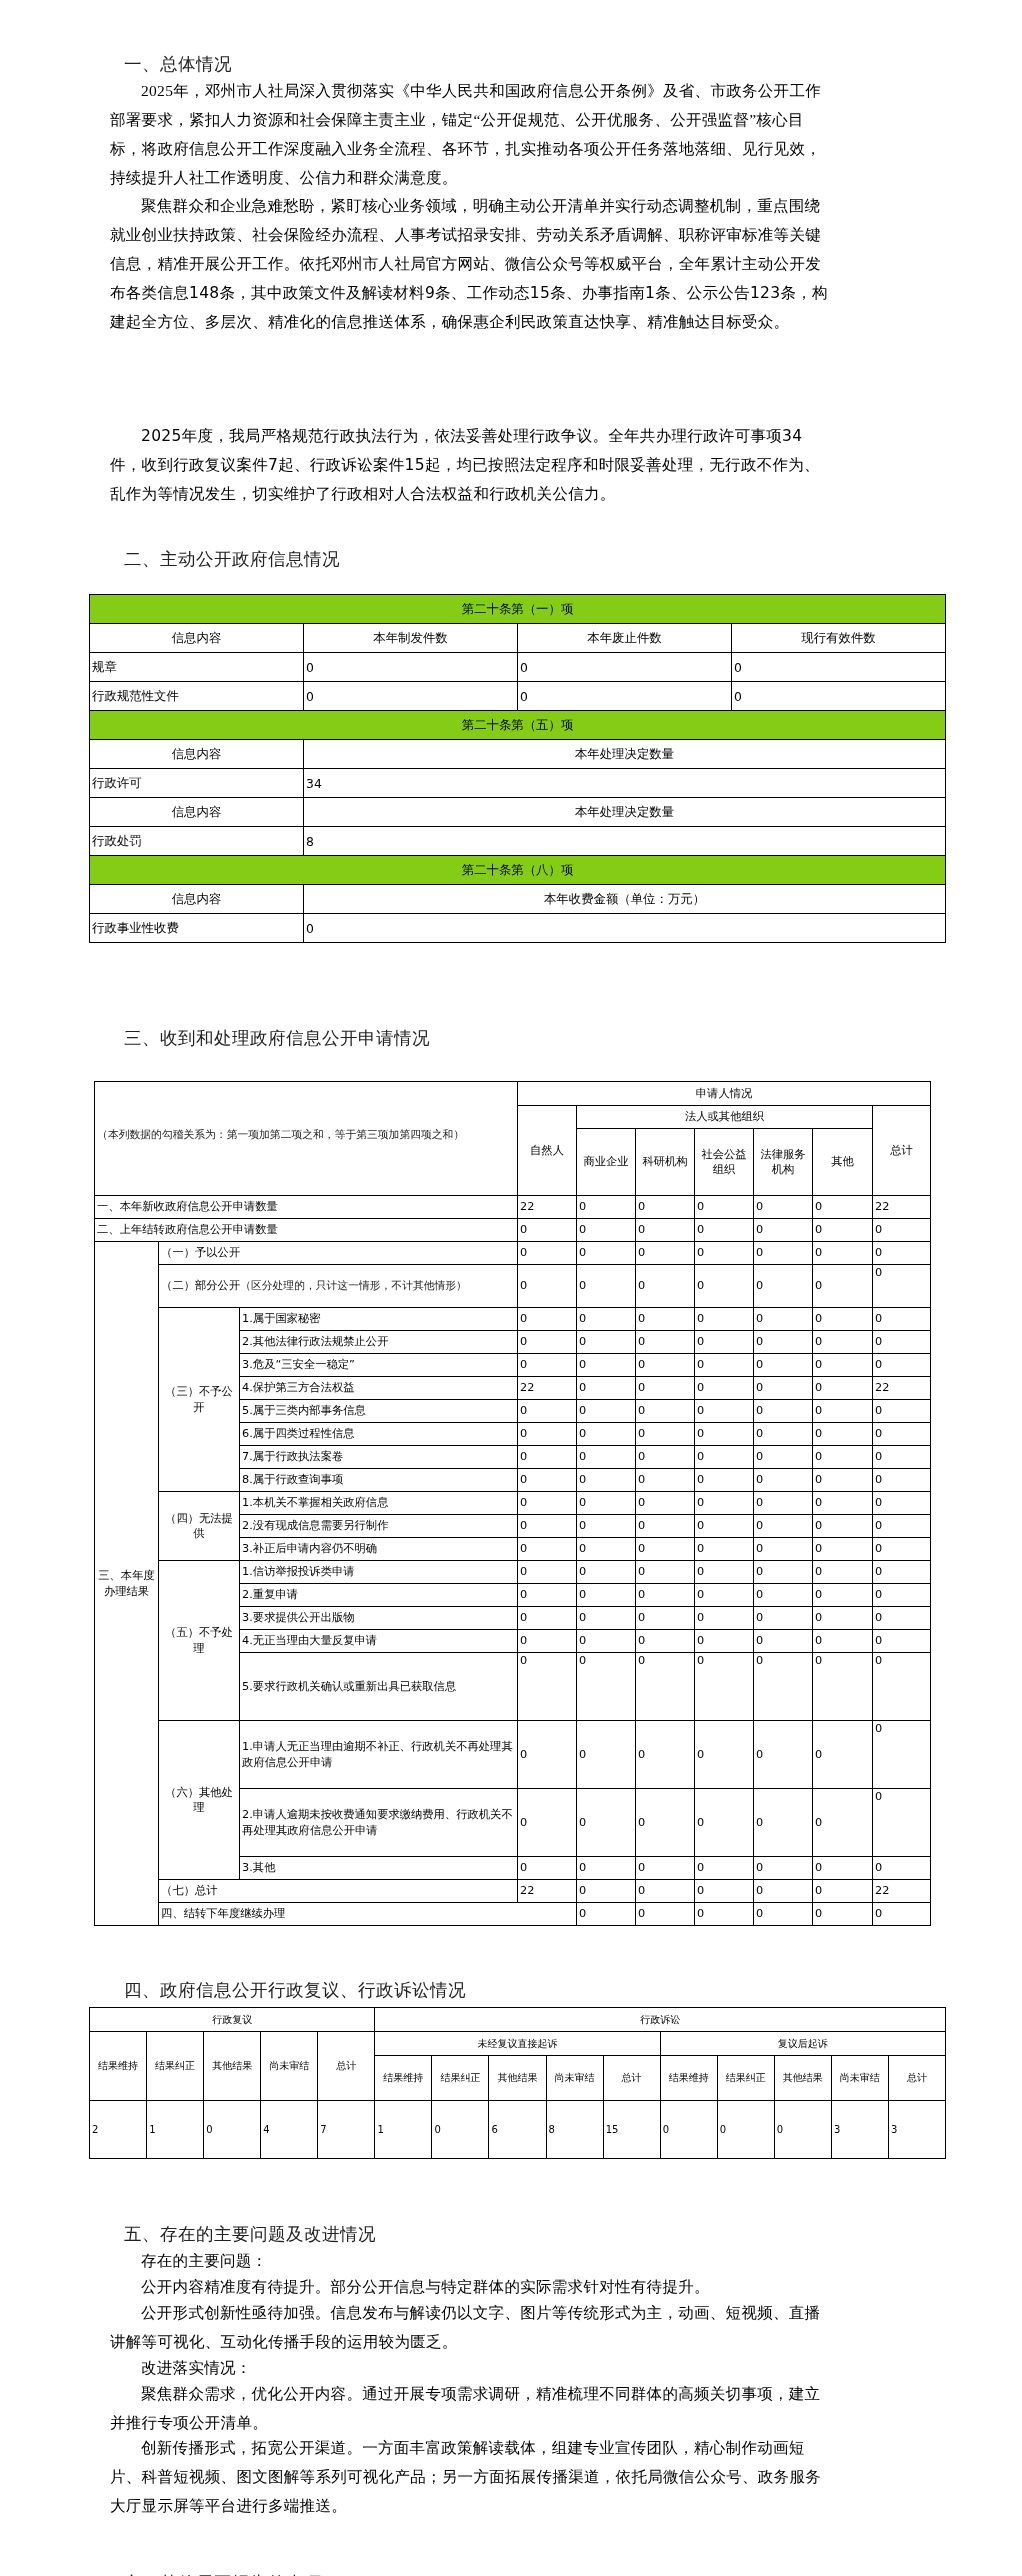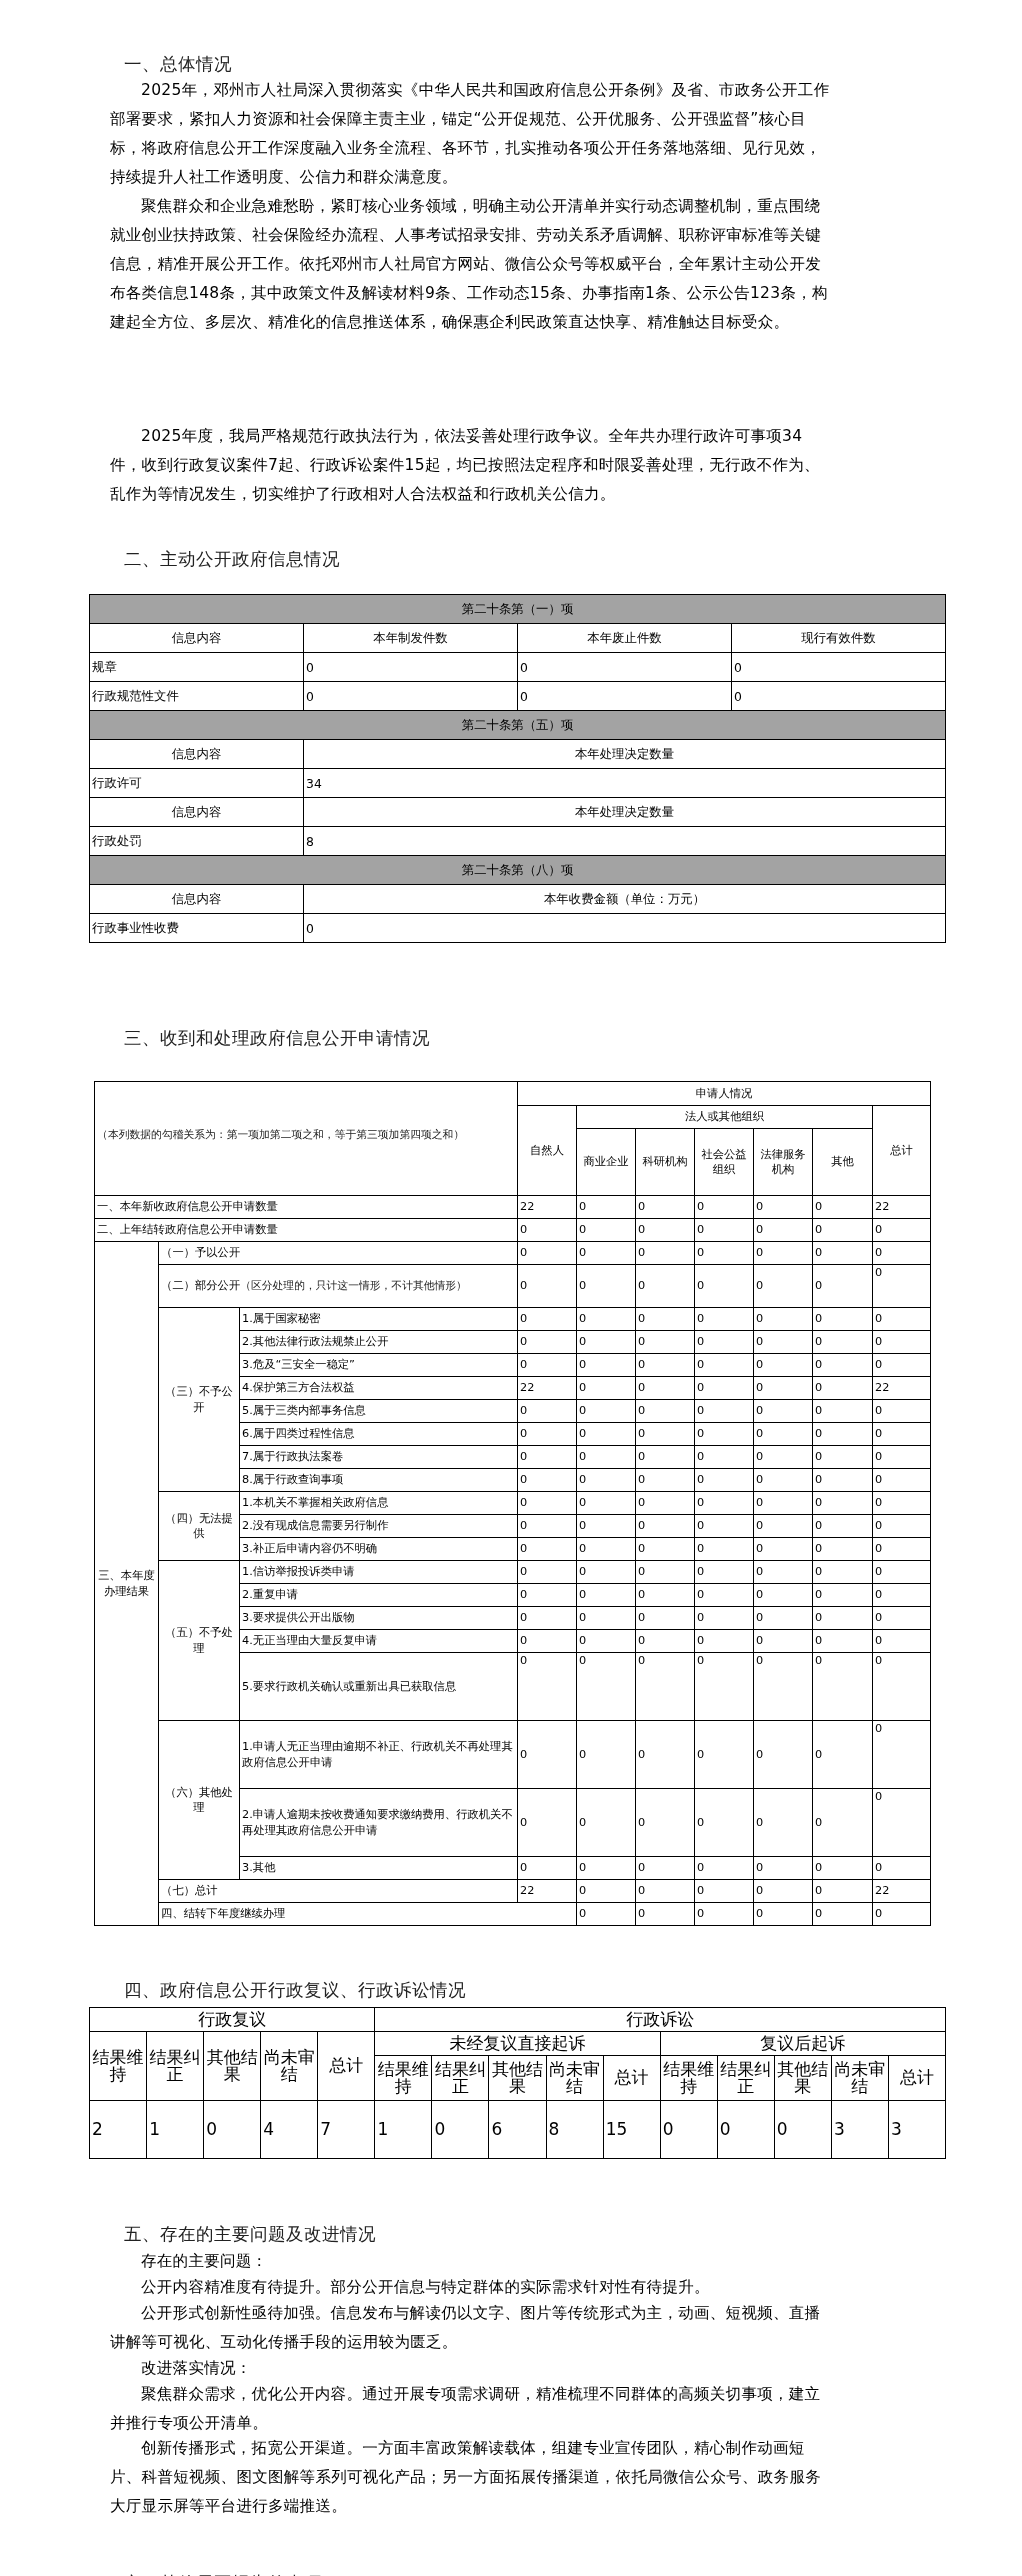--- a/index.html
+++ b/index.html
@@ -5,38 +5,38 @@
   html, body { margin:0; padding:0; background:#ffffff; }
   body { width:1022px; height:2674px; position:relative; overflow:hidden;
          font-family:"DejaVu Sans","Liberation Sans",sans-serif; color:#000; }
   .page { position:absolute; left:0; top:0; width:1022px; height:2674px; }
   .h { position:absolute; left:124px; font-size:17.5px; color:#222; letter-spacing:0.5px; }
   .p { position:absolute; left:110px; width:721px; font-size:15.5px; line-height:29px; text-indent:31px; letter-spacing:0.3px; }
   table { border-collapse:collapse; position:absolute; table-layout:fixed; }
   td { border:1px solid #000; font-size:12.4px; padding:0 2.1px; vertical-align:middle; overflow:hidden; }
   .t1 { left:89px; top:594px; width:857px; }
   .t1 td { height:28px; }
-  .t1 .band { background:#a3a3a3; text-align:center; }
+  .t1 .band { background:#84cc16; text-align:center; }
   .t1 .ctr { text-align:center; }
   .t3 { left:94px; top:1081px; width:837px; }
   .t3 td { font-size:11.3px; line-height:15.5px; }
   .t3 .top { vertical-align:top; }
   .t3 .ctr { text-align:center; }
   .t3 .serif { font-family:"DejaVu Serif","Liberation Serif",serif; font-size:10.8px; color:#222; }
   .t4 { left:89px; top:2007px; width:857px; }
-  .t4 td { font-size:17px; line-height:17.5px; text-align:center; }
+  .t4 td { font-size:10px; line-height:17.5px; text-align:center; }
   .t4 .val td { text-align:left; height:57px; }
 </style>
 </head>
 <body>
 
 <div class="page">
 
   <div class="h" style="top:52px;">一、总体情况</div>
-  <div class="p" style="top:76px;">2025年，邓州市人社局深入贯彻落实《中华人民共和国政府信息公开条例》及省、市政务公开工作部署要求，紧扣人力资源和社会保障主责主业，锚定“公开促规范、公开优服务、公开强监督”核心目标，将政府信息公开工作深度融入业务全流程、各环节，扎实推动各项公开任务落地落细、见行见效，持续提升人社工作透明度、公信力和群众满意度。</div>
+  <div class="p" style="top:76px;font-family:Liberation Serif, serif;">2025年，邓州市人社局深入贯彻落实《中华人民共和国政府信息公开条例》及省、市政务公开工作部署要求，紧扣人力资源和社会保障主责主业，锚定“公开促规范、公开优服务、公开强监督”核心目标，将政府信息公开工作深度融入业务全流程、各环节，扎实推动各项公开任务落地落细、见行见效，持续提升人社工作透明度、公信力和群众满意度。</div>
   <div class="p" style="top:192px;">聚焦群众和企业急难愁盼，紧盯核心业务领域，明确主动公开清单并实行动态调整机制，重点围绕就业创业扶持政策、社会保险经办流程、人事考试招录安排、劳动关系矛盾调解、职称评审标准等关键信息，精准开展公开工作。依托邓州市人社局官方网站、微信公众号等权威平台，全年累计主动公开发布各类信息148条，其中政策文件及解读材料9条、工作动态15条、办事指南1条、公示公告123条，构建起全方位、多层次、精准化的信息推送体系，确保惠企利民政策直达快享、精准触达目标受众。</div>
   <div class="p" style="top:422px;">2025年度，我局严格规范行政执法行为，依法妥善处理行政争议。全年共办理行政许可事项34件，收到行政复议案件7起、行政诉讼案件15起，均已按照法定程序和时限妥善处理，无行政不作为、乱作为等情况发生，切实维护了行政相对人合法权益和行政机关公信力。</div>
 
   <div class="h" style="top:547px;">二、主动公开政府信息情况</div>
 
   <table class="t1">
     <colgroup>
         <col style="width:214px">
         <col style="width:214px">
         <col style="width:214px">

